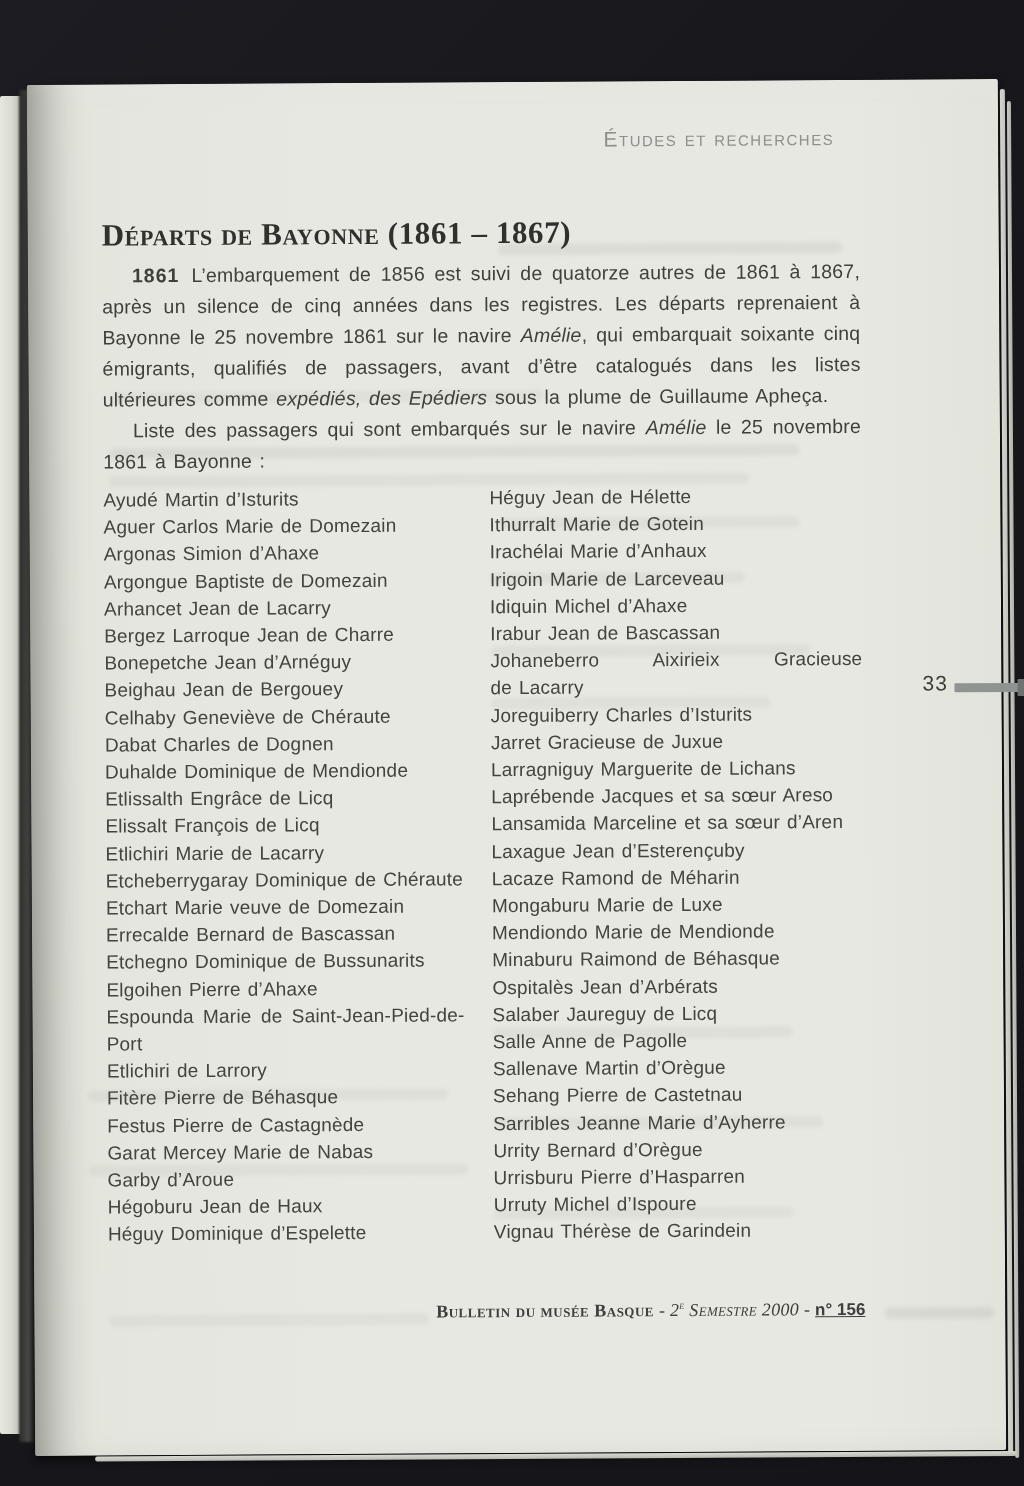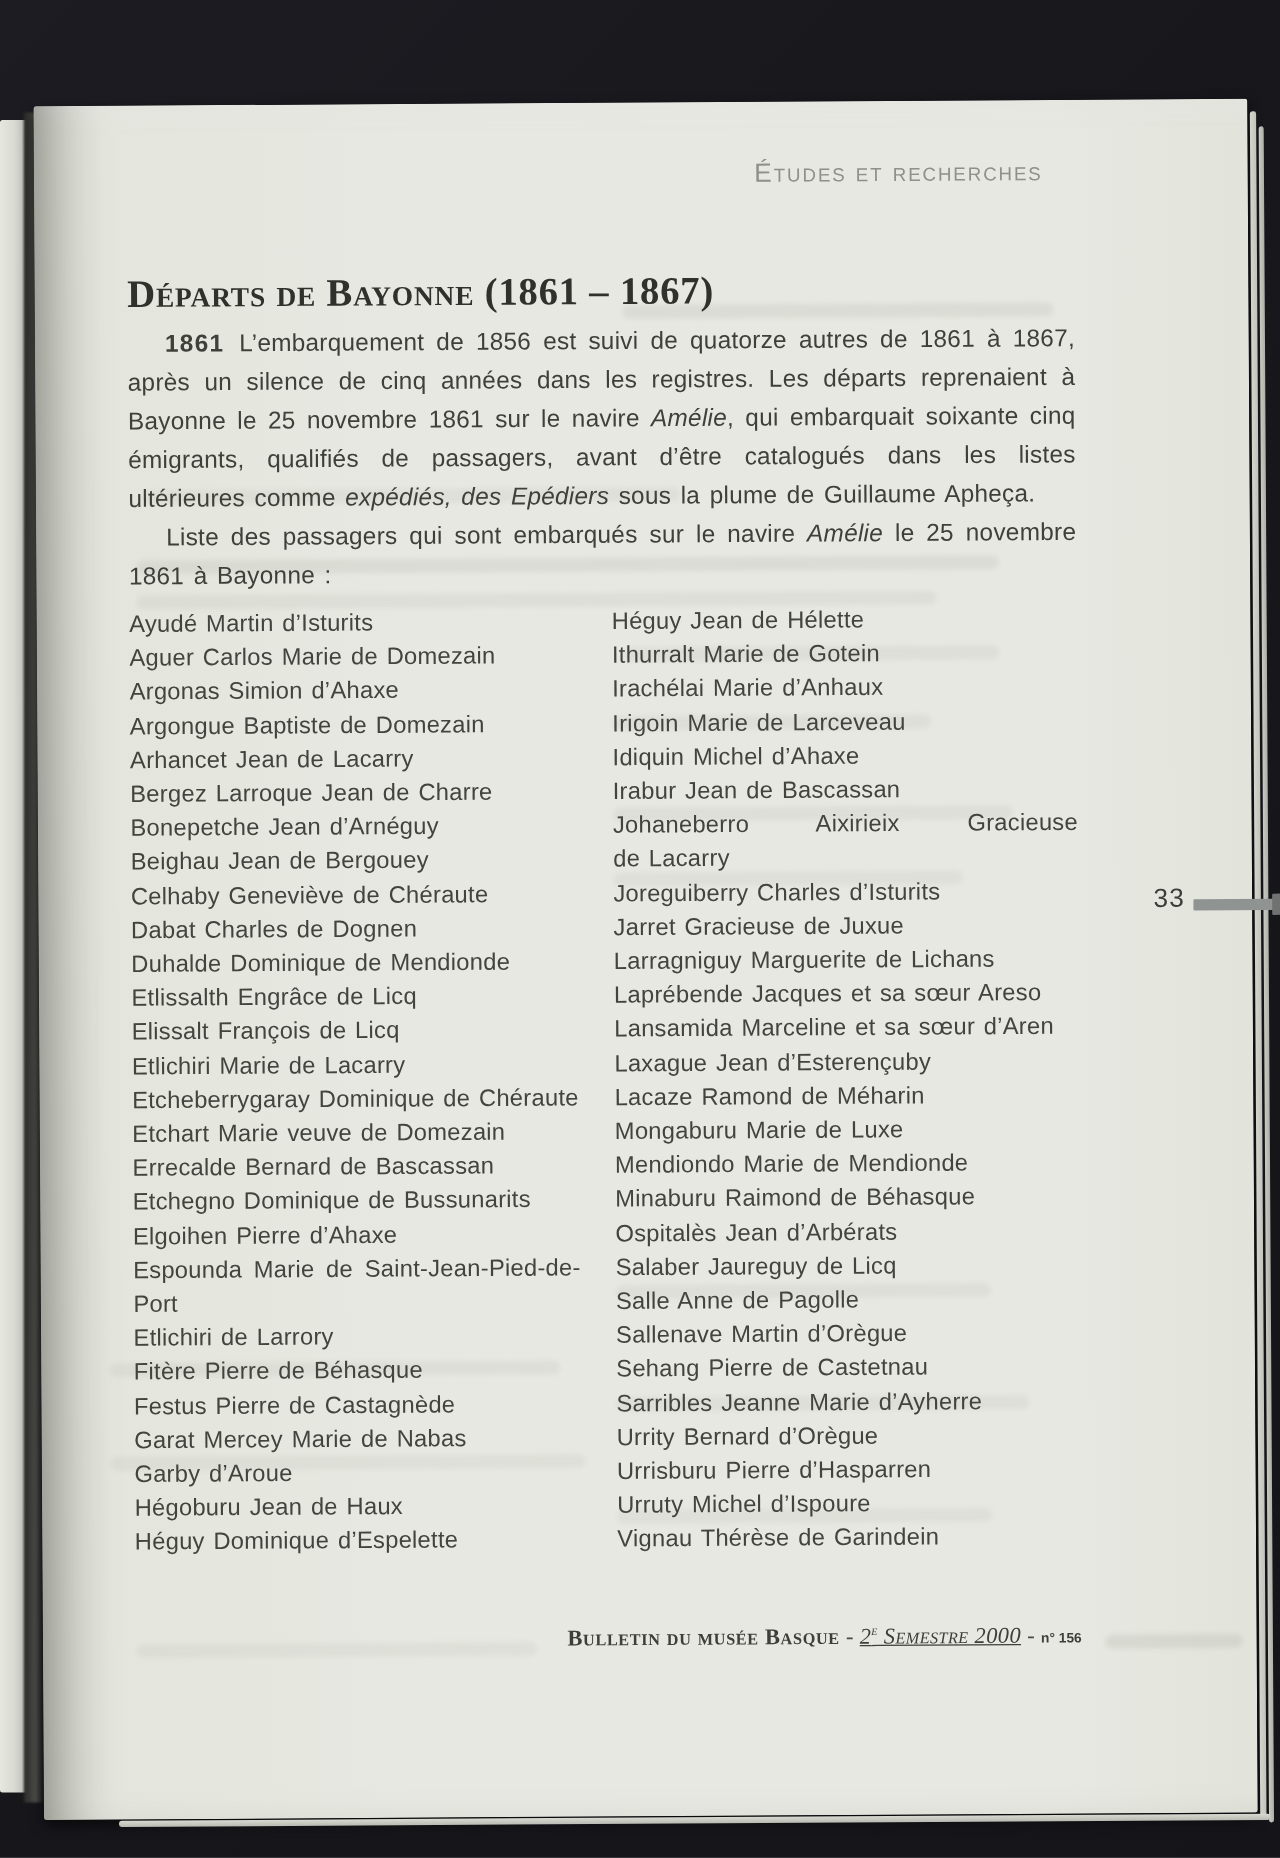--- a/index.html
+++ b/index.html
@@ -71,37 +71,37 @@
   .col{
     position:absolute;top:402px;
     font-size:19px;line-height:27.2px;color:#43443e;
     letter-spacing:.2px;word-spacing:1.5px;
   }
   .col-left{left:74px;width:358px;}
   .col-right{left:460px;width:372px;}
   .col .list-item{text-align:justify;}
 
   
-  .page-num-wrap{position:absolute;top:628px;left:892px;z-index:5;}
+  .page-num-wrap{position:absolute;top:592px;left:892px;z-index:5;}
   .page-num{font-size:21px;color:#3c3c38;letter-spacing:1px;}
   .page-num-bar{position:absolute;top:12px;left:32px;width:79px;height:9px;
     background:#8f9493;border-radius:1px;}
   .page-num-nub{position:absolute;top:-4px;left:63px;width:8px;height:17px;
     background:#6e7371;border-radius:1px;}
 
   
   .footer{
     position:absolute;top:1218px;right:140px;white-space:nowrap;
     font-family:"Liberation Serif",serif;font-size:18px;color:#3e3e3a;
   }
   .footer .journal{font-variant:small-caps;font-weight:700;letter-spacing:.5px;}
   .footer .sep{margin:0 5px;color:#4a4a46;}
-  .footer .semester{font-style:italic;font-variant:small-caps;letter-spacing:.3px;text-decoration:underline;}
+  .footer .semester{font-style:italic;font-variant:small-caps;letter-spacing:.3px;}
   .footer .sup{font-size:11px;vertical-align:super;}
-  .footer .issue{font-family:"Liberation Sans",sans-serif;font-weight:700;font-size:11px;}
+  .footer .issue{font-family:"Liberation Sans",sans-serif;font-weight:700;font-size:17px;text-decoration:underline;}
 </style>
 </head>
 <body>
 
 <div class="scene">
 
   <div class="facing-strip"></div>
   <div class="gutter-shadow"></div>
 
   <div class="page">

